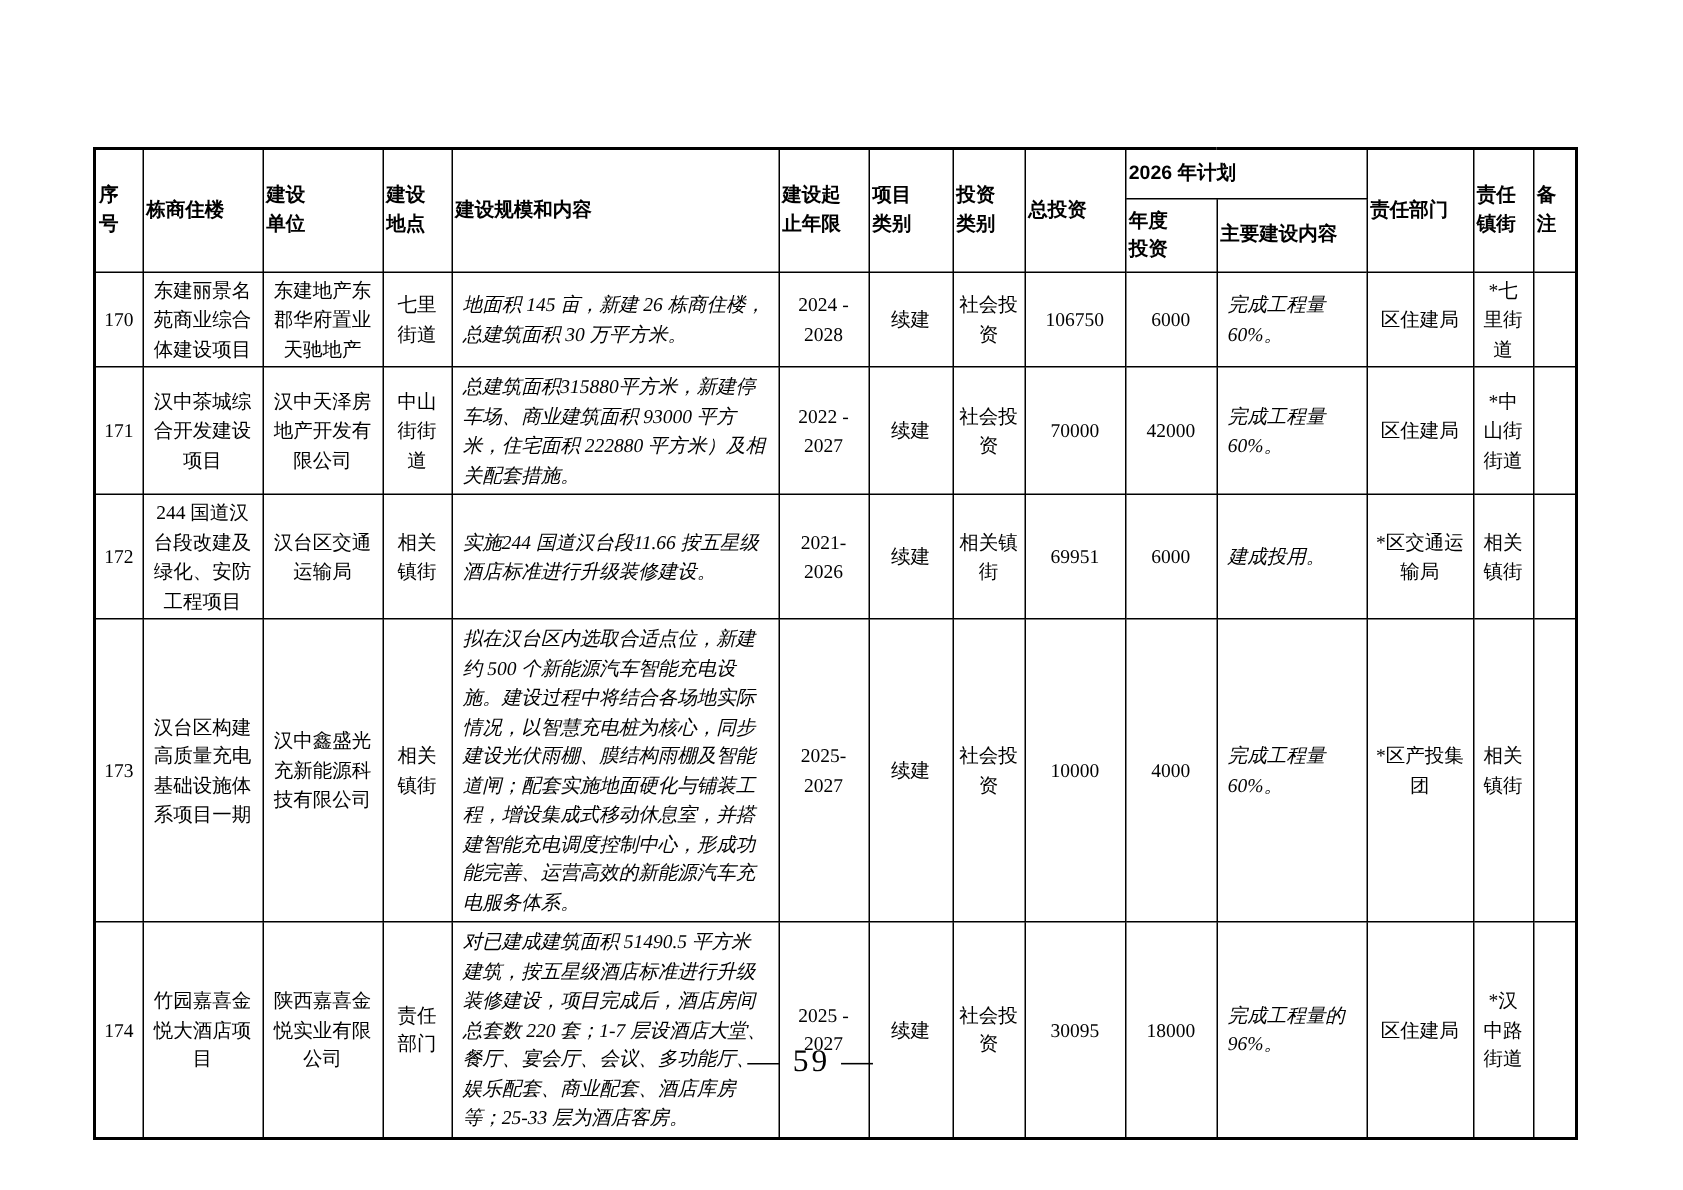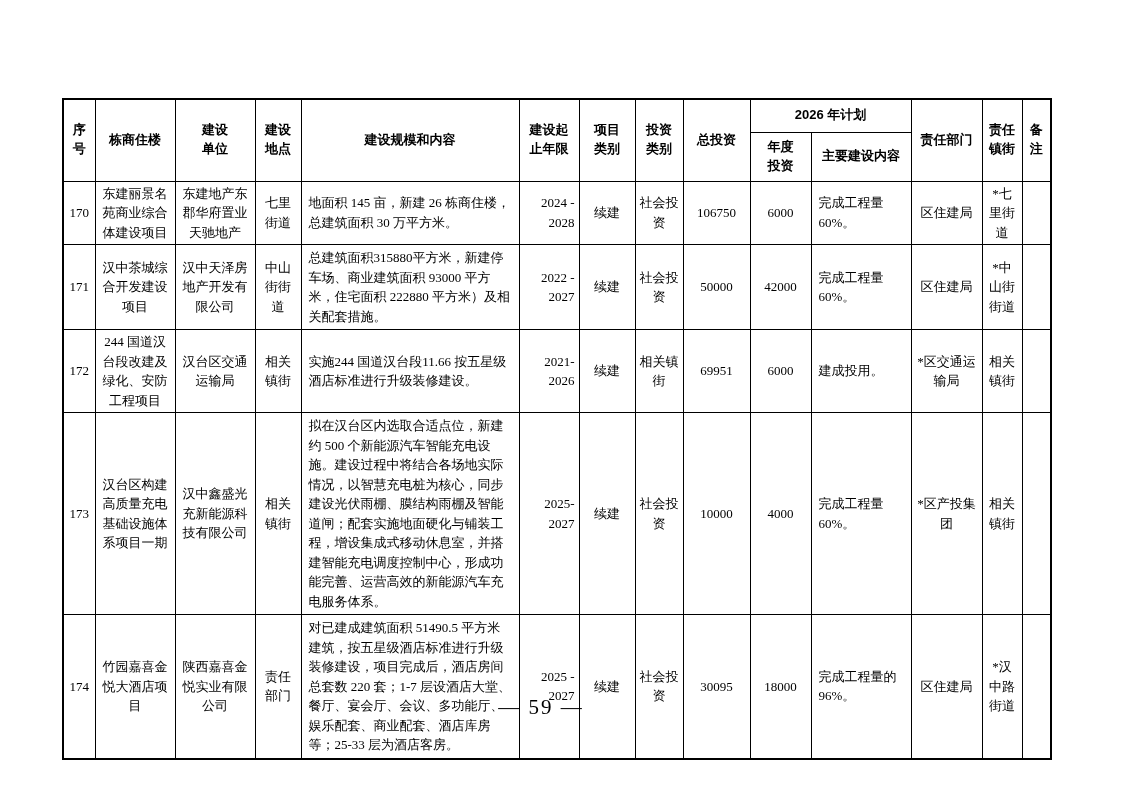--- a/index.html
+++ b/index.html
@@ -12,30 +12,30 @@
 
   table.project-table {
     position:absolute; left:62px; top:98px;
     width:990px; border-collapse:collapse; table-layout:fixed;
     border:2px solid #000;
   }
   th, td { border:1px solid #000; overflow:hidden; }
   th {
     font-family:"Liberation Sans","DejaVu Sans",sans-serif;
     font-weight:bold; font-size:13px; line-height:1.45;
-    text-align:center; vertical-align:middle;
+    text-align:left; vertical-align:middle;
     white-space:pre-line; padding:1px 2px;
   }
   td {
     font-size:13px; line-height:1.5;
     text-align:center; vertical-align:middle;
     padding:2px 4px;
   }
-  td.left { text-align:left; padding:3px 7px; }
-  td.years { white-space:pre-line;text-align:right; }
+  td.left { text-align:left; padding:3px 7px;font-style:italic; }
+  td.years { white-space:pre-line; }
 
   tr.h1 { height:33px; }
   tr.h2 { height:49px; }
   tr.r170 { height:63px; }
   tr.r171 { height:69px; }
   tr.r172 { height:73px; }
   tr.r173 { height:173px; }
   tr.r174 { height:135px; }
 
   .pageno {
@@ -115,21 +115,21 @@
       <tr class="r171">
         <td>171</td>
         <td>汉中茶城综合开发建设项目</td>
         <td>汉中天泽房地产开发有限公司</td>
         <td>中山街街道</td>
         <td class="left">总建筑面积315880平方米，新建停车场、商业建筑面积 93000 平方米，住宅面积 222880 平方米）及相关配套措施。</td>
         <td class="years">2022 -
 2027</td>
         <td>续建</td>
         <td>社会投资</td>
-        <td>50000</td>
+        <td>70000</td>
         <td>42000</td>
         <td class="left">完成工程量 60%。</td>
         <td>区住建局</td>
         <td>*中山街街道</td>
         <td></td>
       </tr>
       <tr class="r172">
         <td>172</td>
         <td>244 国道汉台段改建及绿化、安防工程项目</td>
         <td>汉台区交通运输局</td>

